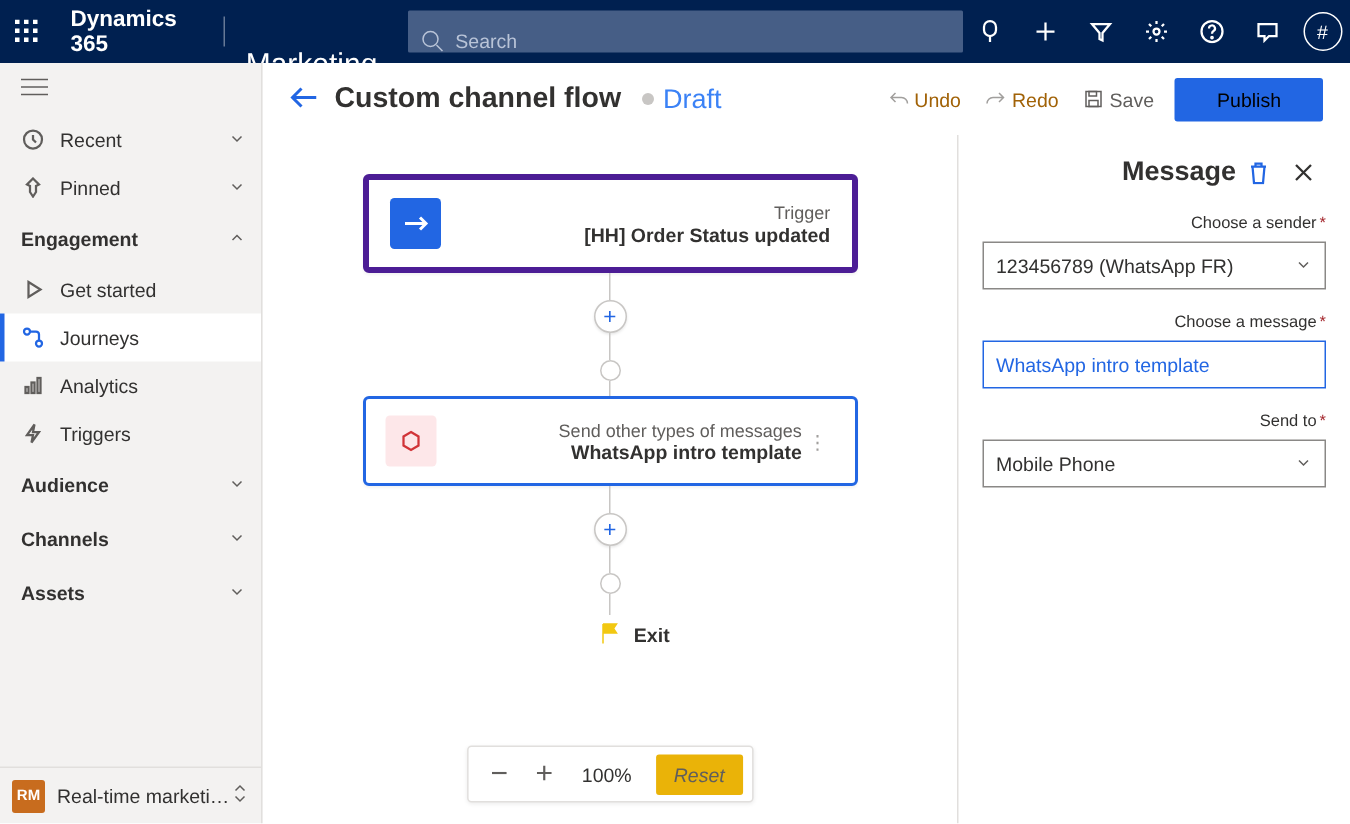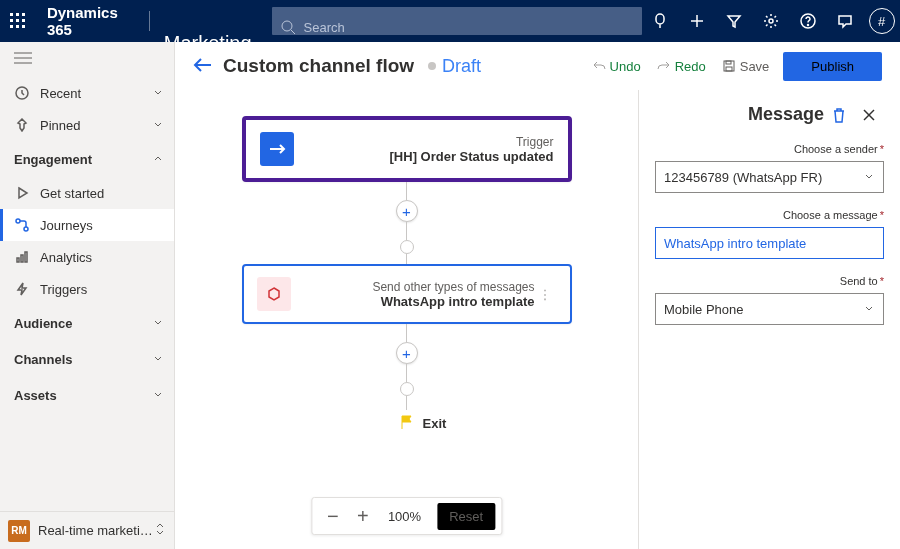--- a/index.html
+++ b/index.html
@@ -46,21 +46,21 @@
 
   
   .canvas-col { flex:1; display:flex; flex-direction:column; position:relative;text-align:right; }
   .cmdbar { height:48px; display:flex; align-items:center; padding:0 18px; }
   .back-btn { margin-right:12px; cursor:pointer; }
   .back-btn svg { stroke:#2266e3; fill:none; stroke-width:2;}
   .page-title { font-size:19px; font-weight:600; }
   .status-pill { margin-left:14px; display:flex; align-items:center; color:#3b82f6; font-size:18px;}
   .status-dot { width:8px; height:8px; border-radius:50%; background:#c8c6c4; margin-right:6px; }
   .cmdbar-spacer { flex:1; }
-  .cmd-btn { display:flex; align-items:center; color:#15803d; padding:0 8px; font-size:13px; cursor:pointer; }
+  .cmd-btn { display:flex; align-items:center; color:#a16207; padding:0 8px; font-size:13px; cursor:pointer; }
   .cmd-btn svg { stroke:#a19f9d; fill:none; margin-right:4px; }
   .cmd-save { color:#605e5c;}
   .cmd-save svg { stroke:#605e5c;}
   .publish { background:#2266e3; color:#000000; padding:7px 28px; font-size:13px; border-radius:2px; margin-left:6px; cursor:pointer; }
 
   .canvas-body { flex:1; display:flex; }
 
   
   .flow { flex:1; position:relative; display:flex; flex-direction:column; align-items:center; padding-top:26px;}
   .node-card { width:330px; background:#fff; border:4px solid #4c1d95; border-radius:4px; display:flex; align-items:center; padding:12px 14px; box-shadow:0 1px 2px rgba(0,0,0,0.05);}
@@ -79,21 +79,21 @@
   .plus-btn { width:22px; height:22px; border:1px solid #c8c6c4; border-radius:50%; background:#fff; display:flex; align-items:center; justify-content:center; color:#2266e3; font-size:15px; cursor:pointer; box-shadow:0 1px 2px rgba(0,0,0,0.1);}
   .circle-node { width:14px; height:14px; border:1px solid #c8c6c4; border-radius:50%; background:#fff; }
   .exit-row { display:flex; align-items:center; margin-top:4px;}
   .exit-row .flag { width:18px; height:18px; margin-right:8px; margin-left:30px;}
   .exit-row .flag svg { fill:#f2c811; stroke:#f2c811;}
   .exit-label { font-size:13px;font-weight:bold; }
 
   .zoom-ctrl { position:absolute; bottom:14px; left:50%; transform:translateX(-50%); background:#fff; border:1px solid #e1dfdd; border-radius:3px; display:flex; align-items:center; height:38px; padding:0 6px; box-shadow:0 1px 3px rgba(0,0,0,0.08);}
   .zoom-btn { width:30px; height:30px; display:flex; align-items:center; justify-content:center; font-size:20px; color:#605e5c; cursor:pointer; }
   .zoom-val { padding:0 10px; font-size:13px;}
-  .zoom-reset { background:#000000; padding:6px 12px; border-radius:2px; font-size:13px; color:#605e5c; margin-left:6px; cursor:pointer;}
+  .zoom-reset { background:#eab308; padding:6px 12px; border-radius:2px; font-size:13px; color:#605e5c; margin-left:6px; cursor:pointer;font-style:italic;}
 
   
   .props { width:262px; border-left:1px solid #e1dfdd; padding:14px 16px; }
   .props-hdr { display:flex; align-items:center; margin-bottom:18px;}
   .props-title { font-size:18px; font-weight:600; flex:1; }
   .props-ico { width:30px; display:flex; justify-content:center; cursor:pointer;}
   .props-ico svg { stroke:#2266e3; fill:none; stroke-width:1.5;}
   .props-ico.close svg { stroke:#323130;}
   .field { margin-bottom:16px; }
   .field-label { font-size:11px; margin-bottom:6px; }

